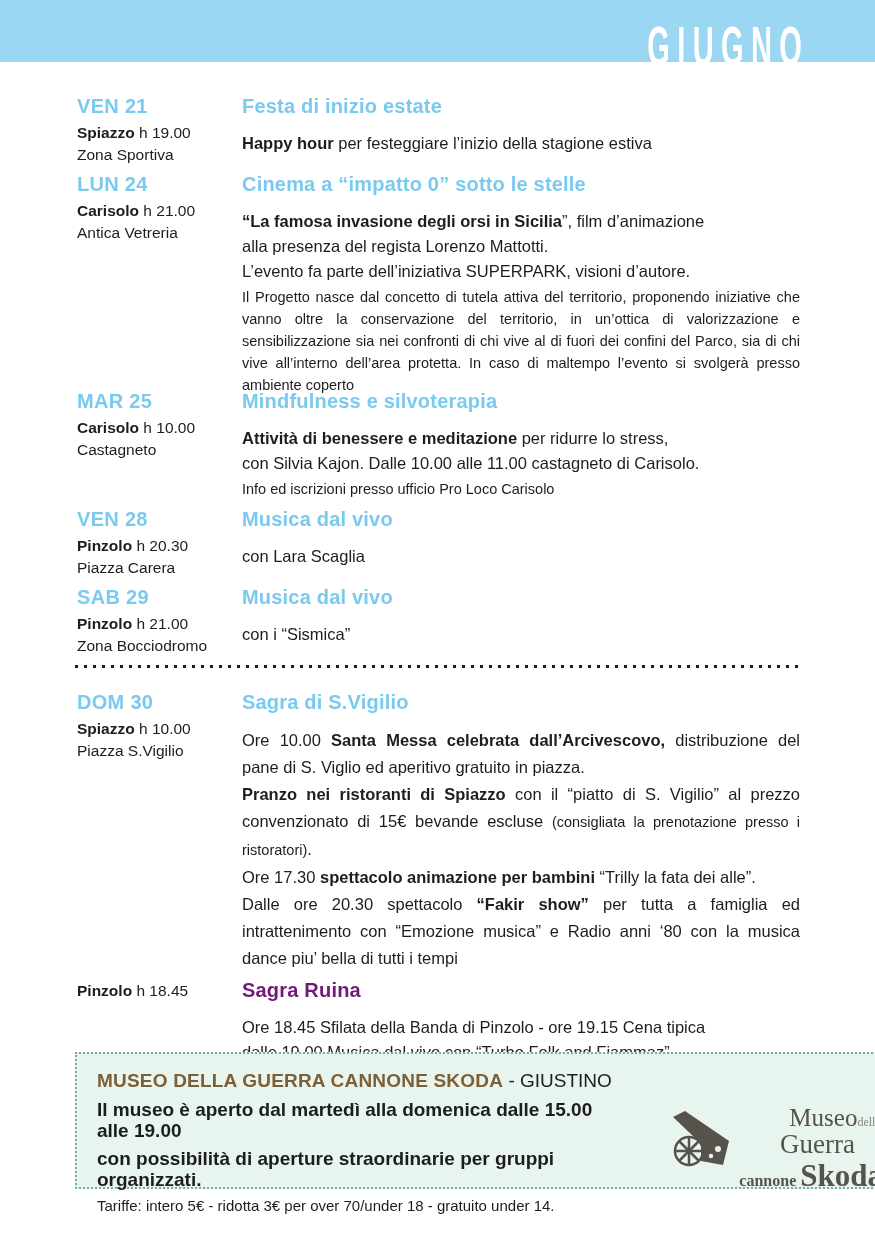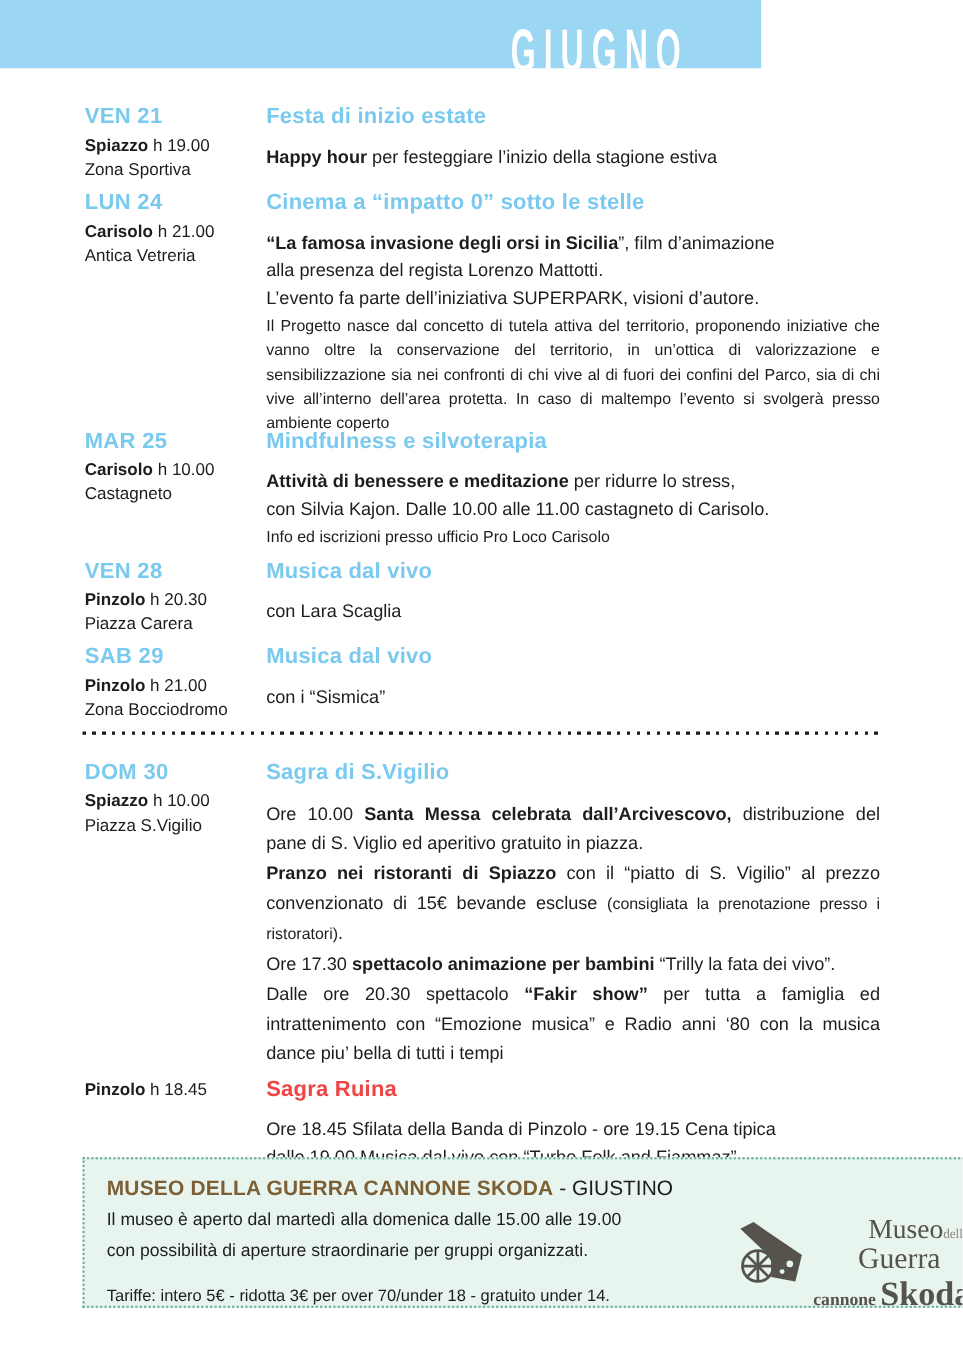--- a/index.html
+++ b/index.html
@@ -1,20 +1,20 @@
 <!DOCTYPE html>
 <html><head>
 <meta charset="utf-8">
 <style>
   html,body{margin:0;padding:0;background:#fff;}
   body{width:875px;height:1241px;position:relative;font-family:"Liberation Sans","DejaVu Sans",sans-serif;color:#1d1d1b;overflow:hidden;}
   .page{position:absolute;inset:0;}
 
   
-  .header-bar{position:absolute;top:0;left:0;width:692px;height:62px;overflow:hidden;}
+  .header-bar{position:absolute;top:0;left:0;width:875px;height:62px;overflow:hidden;}
   .month-title{position:absolute;right:66px;bottom:-12px;color:#ffffff;font-weight:bold;font-size:56px;line-height:1;letter-spacing:14px;transform:scale(0.52,1);transform-origin:100% 100%;white-space:nowrap;}
 
   
   .row{position:absolute;left:77px;right:75px;display:flex;}
   .col-left{width:165px;flex:0 0 165px;}
   .col-right{flex:1;min-width:0;}
   .day{font-size:20px;font-weight:bold;letter-spacing:0.3px;}
   .place-line{font-size:15.5px;margin-top:5px;line-height:20px;}
   .venue{font-size:15.5px;line-height:20px;margin-top:2px;}
   .evt-title{font-size:20px;font-weight:bold;letter-spacing:0.2px;}
@@ -24,22 +24,22 @@
   .small-inline{font-size:14.5px;}
   b{font-weight:bold;}
 
   
   .divider{position:absolute;left:75px;right:73px;top:665px;height:3px;background:repeating-linear-gradient(90deg,#1d1d1b 0 3px,transparent 3px 9px);}
 
   
   .museum-box{position:absolute;left:75px;top:1052px;width:822px;height:137px;box-sizing:border-box;background:#e8f4ee;border:2px dotted #6fae9f;padding:16px 18px 10px 20px;}
   .museum-title{font-size:19px;}
   .museum-title .brown{font-weight:bold;color:#7d5f36;letter-spacing:0.2px;}
-  .museum-line{font-size:16px;margin-top:7px;max-width:530px;line-height:21px;}
-  .museum-tariffe{font-size:15px;margin-top:22px;max-width:530px;}
+  .museum-line{font-size:19px;margin-top:7px;max-width:530px;line-height:21px;font-weight:bold;}
+  .museum-tariffe{font-size:15px;margin-top:7px;max-width:530px;}
   .museum-logo{position:absolute;right:10px;bottom:10px;width:210px;height:72px;color:#55534c;font-family:"Liberation Serif","DejaVu Serif",serif;}
   .logo-cannon{position:absolute;left:-4px;top:6px;}
   .logo-text{position:absolute;right:2px;top:0;text-align:right;line-height:1;}
   .logo-l1{font-size:25px;text-align:left;padding-left:50px;}
   .logo-l1 .della{font-size:12px;color:#8b8880;}
   .logo-l2{font-size:27px;margin-top:1px;padding-right:28px;}
   .logo-l3{font-size:16px;font-weight:bold;margin-top:2px;}
   .logo-l3 .skoda{font-size:31px;font-weight:bold;}
 </style>
 </head>
@@ -126,32 +126,32 @@
     <div class="col-left">
       <div class="day" style="color:#7ac9ef;">DOM 30</div>
       <div class="place-line"><b>Spiazzo</b> <span>h 10.00</span></div>
       <div class="venue">Piazza S.Vigilio</div>
     </div>
     <div class="col-right">
       <div class="evt-title" style="color:#7ac9ef;">Sagra di S.Vigilio</div>
       <div class="evt-body just">
         <span>Ore 10.00 </span><b>Santa Messa celebrata dall’Arcivescovo,</b><span> distribuzione del pane di S. Viglio ed aperitivo gratuito in piazza.</span><br>
         <b>Pranzo nei ristoranti di Spiazzo</b><span> con il “piatto di S. Vigilio” al prezzo convenzionato di 15€ bevande escluse </span><span class="small-inline">(consigliata la prenotazione presso i ristoratori)</span><span>.</span><br>
-        <span>Ore 17.30 </span><b>spettacolo animazione per bambini</b><span> “Trilly la fata dei vivo”.</span><br>
+        <span>Ore 17.30 </span><b>spettacolo animazione per bambini</b><span> “Trilly la fata dei alle”.</span><br>
         <span>Dalle ore 20.30 spettacolo </span><b>“Fakir show”</b><span> per tutta a famiglia ed intrattenimento con “Emozione musica” e Radio anni ‘80 con la musica dance piu’ bella di tutti i tempi</span>
       </div>
     </div>
   </div>
 
   <div class="row" style="top:979px;">
     <div class="col-left">
       <div class="place-line" style="margin-top:2px;"><b>Pinzolo</b> <span>h 18.45</span></div>
     </div>
     <div class="col-right">
-      <div class="evt-title" style="color:#ef4444;">Sagra Ruina</div>
+      <div class="evt-title" style="color:#701a75;">Sagra Ruina</div>
       <div class="evt-body">
         <div>Ore 18.45 Sfilata della Banda di Pinzolo  -  ore 19.15 Cena tipica</div>
         <div>dalle 19.00 Musica dal vivo con “Turbo Folk and Fiammaz”</div>
       </div>
     </div>
   </div>
 
   <div class="museum-box">
     <div class="museum-title">
       <span class="brown">MUSEO DELLA GUERRA CANNONE SKODA</span><span> - GIUSTINO</span>

